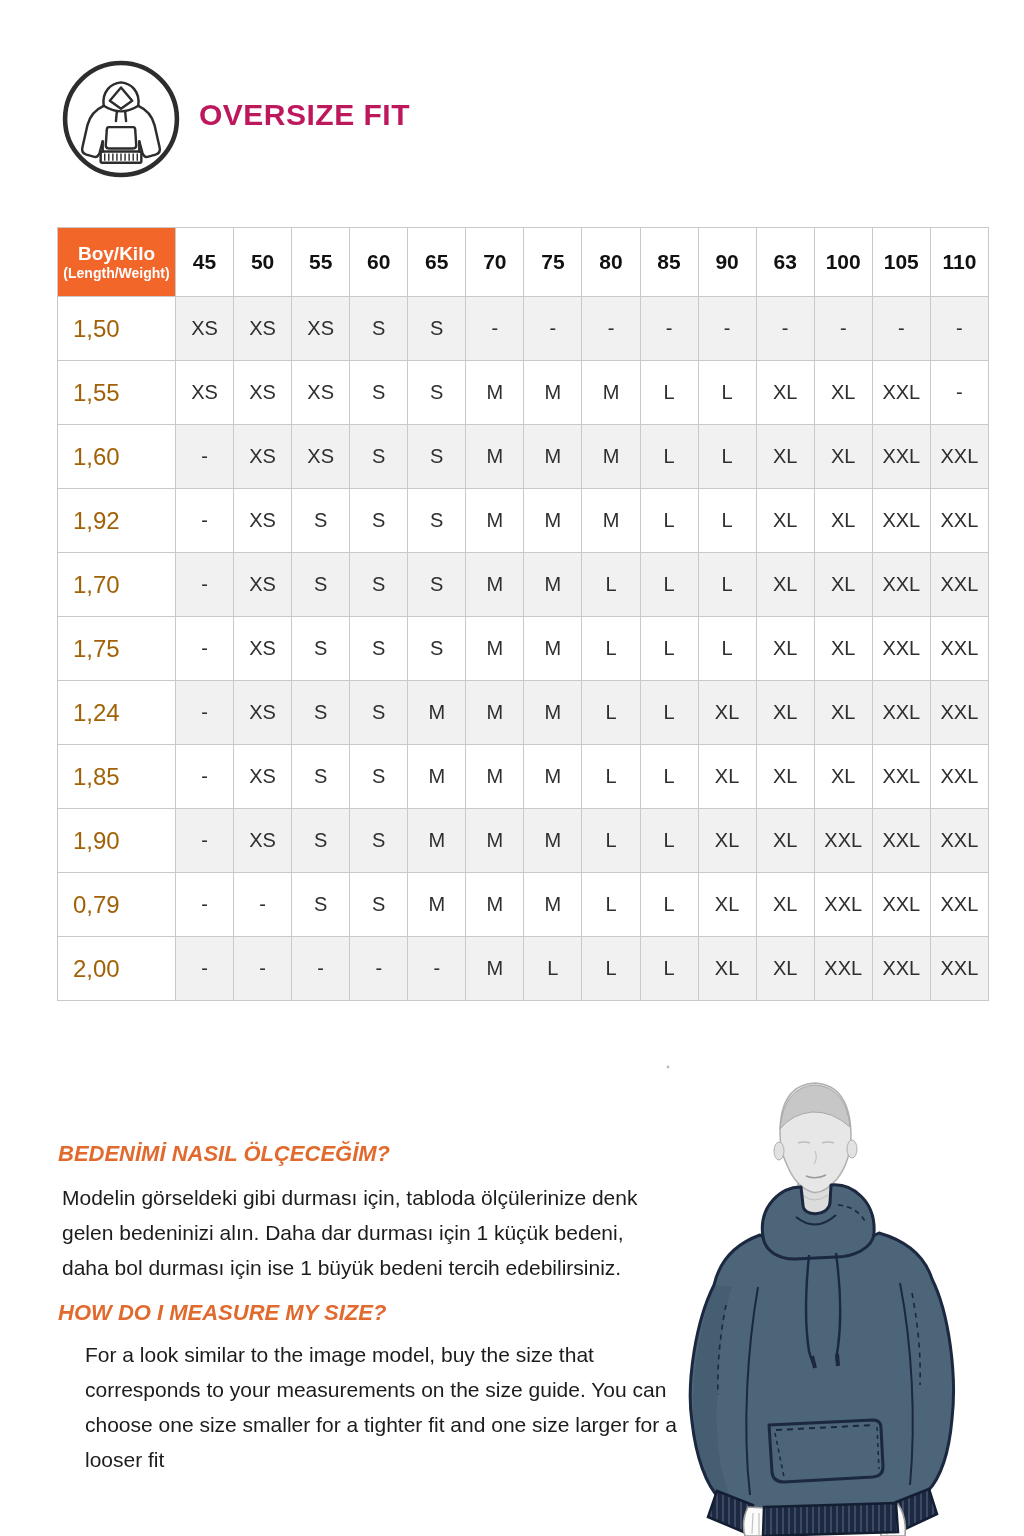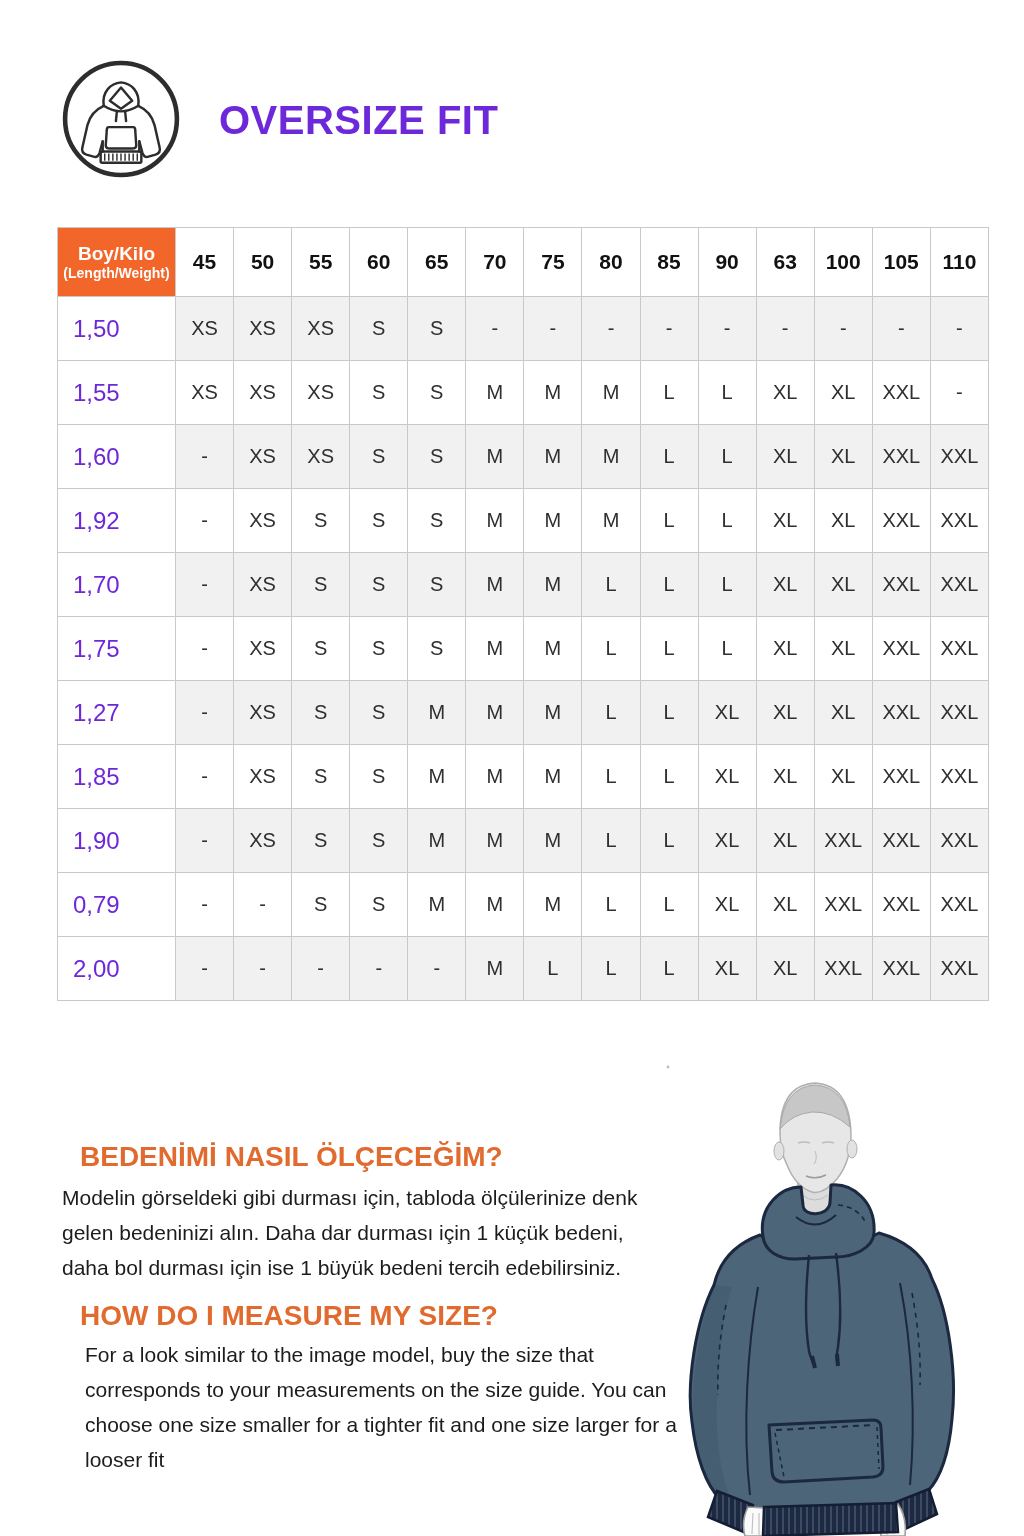--- a/index.html
+++ b/index.html
@@ -1,39 +1,39 @@
 <!DOCTYPE html>
 <html><head>
 <meta charset="utf-8">
 <style>
   html,body{margin:0;padding:0;background:#ffffff;}
   .page{position:relative;width:1024px;height:1536px;background:#ffffff;overflow:hidden;
         font-family:"Liberation Sans", sans-serif;color:#1c1c1c;}
 
   
   .brand-icon{position:absolute;left:60px;top:58px;width:122px;height:122px;}
-  .page-title{position:absolute;left:219px;top:98px;font-size:40px;font-weight:bold;
-              color:#6d28d9;letter-spacing:0.5px;}
+  .page-title{position:absolute;left:199px;top:98px;font-size:30px;font-weight:bold;
+              color:#be185d;letter-spacing:0.5px;}
 
   
   .table-wrap{position:absolute;left:57px;top:227px;width:932px;}
   table.size{border-collapse:collapse;width:932px;table-layout:fixed;}
   table.size th, table.size td{border:1px solid #c9c9c9;text-align:center;vertical-align:middle;}
   table.size thead th{height:66px;background:#ffffff;font-size:21px;font-weight:bold;color:#111;}
   table.size thead th.corner{background:#f2662a;color:#ffffff;width:115px;margin-top:44px;}
   .corner .c1{font-size:19px;font-weight:bold;line-height:22px;}
   .corner .c2{font-size:14px;font-weight:bold;line-height:17px;}
   table.size tbody tr{height:64px;}
-  table.size tbody th.rowlabel{background:#ffffff;color:#6d28d9;font-weight:normal;
+  table.size tbody th.rowlabel{background:#ffffff;color:#a16207;font-weight:normal;
         font-size:24px;text-align:left;padding-left:15px;}
   table.size tbody td{font-size:20px;color:#2f2f2f;background:#ffffff;}
   table.size tbody tr.shaded td{background:#f1f1f1;}
 
   
-  .sec-heading{position:absolute;left:80px;font-size:28px;font-weight:bold;color:#e16a2e;}
+  .sec-heading{position:absolute;left:58px;font-size:22px;font-weight:bold;color:#e16a2e;font-style:italic;}
   .sec-body{position:absolute;left:62px;font-size:21px;line-height:35px;color:#1c1c1c;}
   #tr-heading{top:1141px;}
   #tr-body{top:1180px;width:600px;}
   #en-heading{top:1300px;}
   #en-body{top:1337px;width:612px;margin-left:23px;}
 
   
   .model{position:absolute;left:660px;top:1055px;width:364px;height:481px;}
 </style>
 </head>
@@ -182,21 +182,21 @@
             <td>M</td>
             <td>L</td>
             <td>L</td>
             <td>L</td>
             <td>XL</td>
             <td>XL</td>
             <td>XXL</td>
             <td>XXL</td>
           </tr>
           <tr class="shaded">
-            <th class="rowlabel">1,27</th>
+            <th class="rowlabel">1,24</th>
             <td>-</td>
             <td>XS</td>
             <td>S</td>
             <td>S</td>
             <td>M</td>
             <td>M</td>
             <td>M</td>
             <td>L</td>
             <td>L</td>
             <td>XL</td>

